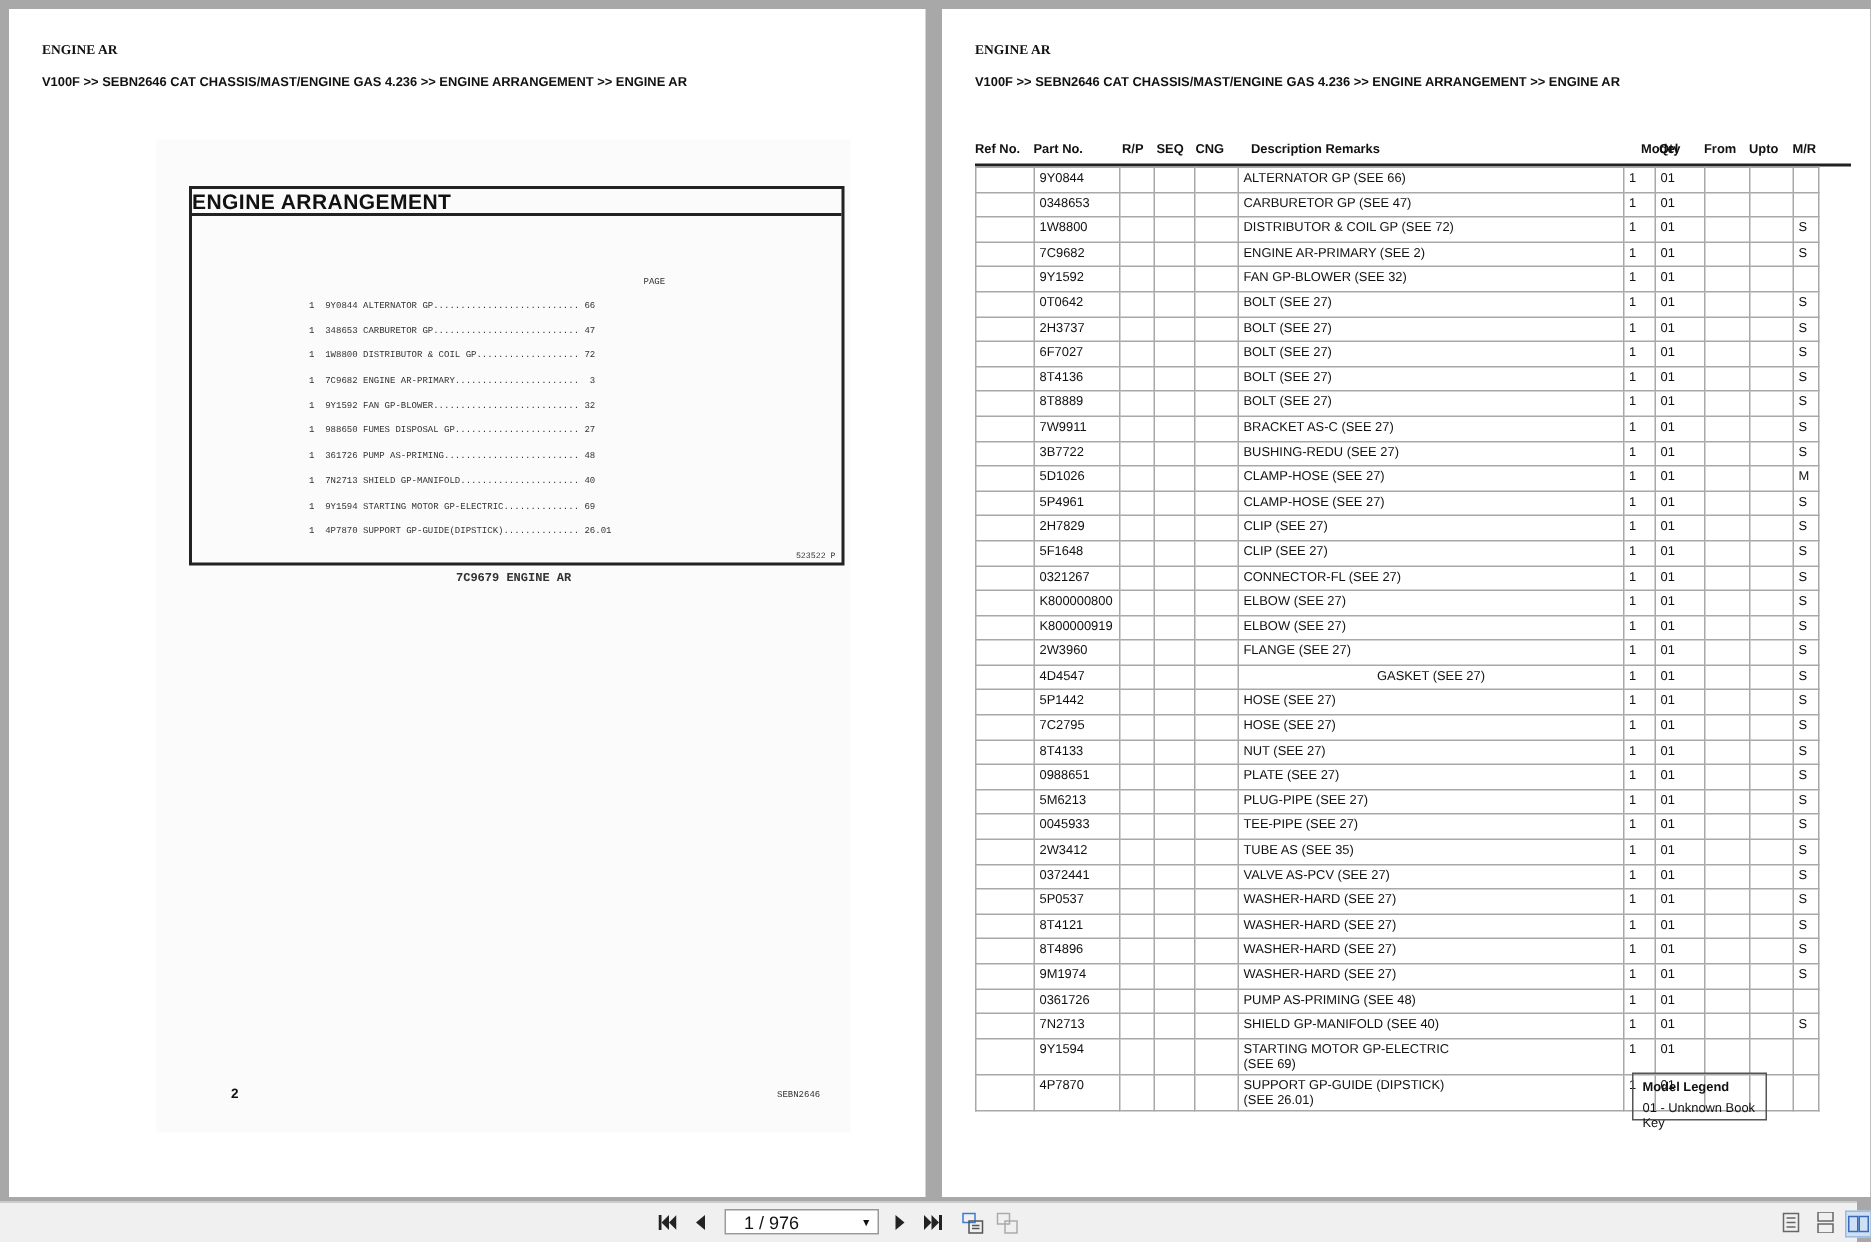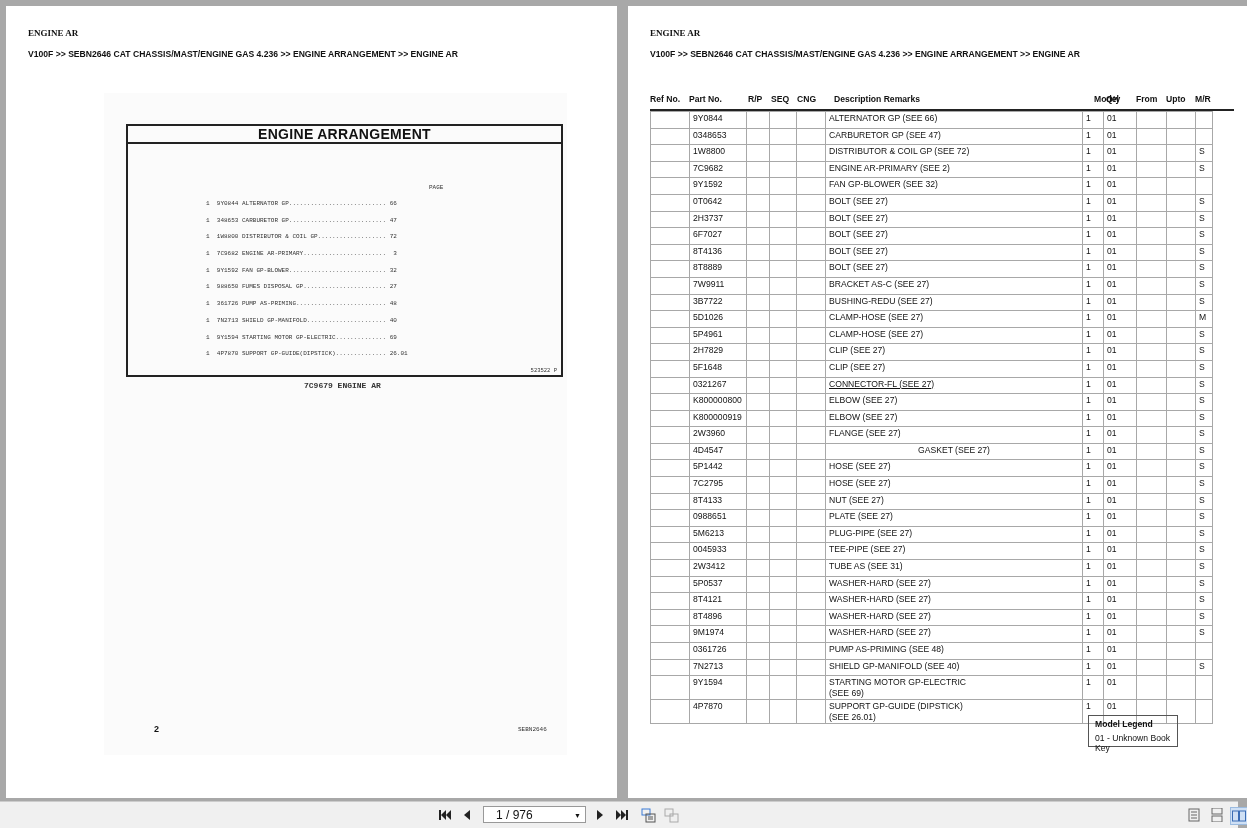--- a/index.html
+++ b/index.html
@@ -5,21 +5,21 @@
   html,body{margin:0;padding:0;}
   body{width:1247px;height:828px;background:#a8a8a8;position:relative;overflow:hidden;font-family:"Liberation Sans",sans-serif;color:#111;}
   .page{position:absolute;background:#fff;}
   #page-left{left:6px;top:6px;width:611px;height:792px;}
   #page-right{left:628px;top:6px;width:619px;height:792px;}
   .doc-title{position:absolute;font-size:9px;font-weight:bold;font-family:Liberation Serif, serif;}
   .breadcrumb{position:absolute;font-size:8.6px;font-weight:bold;white-space:nowrap;}
   
   .scan{position:absolute;left:98px;top:87px;width:463px;height:662px;background:#fbfbfb;}
   .scan-box{position:absolute;left:22px;top:31px;width:437px;height:253px;border:2px solid #222;box-sizing:border-box;}
-  .scan-box-title{height:16px;border-bottom:2px solid #222;text-align:center;font-size:14px;font-weight:bold;letter-spacing:0.3px;line-height:16px;}
+  .scan-box-title{height:16px;border-bottom:2px solid #222;text-align:left;font-size:14px;font-weight:bold;letter-spacing:0.3px;line-height:16px;}
   .mono{font-family:"Liberation Mono",monospace;color:#333;}
   .scan-page-hdr{position:absolute;left:301px;top:58px;font-size:6px;}
   .scan-items{position:absolute;left:78px;top:74px;}
   .scan-item{font-size:6px;height:16.7px;white-space:pre;}
   .scan-ref{position:absolute;right:4px;bottom:1px;font-size:5.5px;}
   .scan-caption{position:absolute;left:200px;top:288px;font-size:8px;font-weight:bold;}
   .scan-pagenum{position:absolute;left:50px;top:631px;font-size:9px;font-weight:bold;}
   .scan-doccode{position:absolute;left:414px;top:633px;font-size:6px;}
   
   .parts-header{position:absolute;left:22px;top:86px;width:584px;height:17px;border-bottom:2px solid #222;font-size:8.6px;font-weight:bold;}
@@ -306,21 +306,21 @@
           <td></td>
           <td></td>
           <td>S</td>
         </tr>
         <tr>
           <td></td>
           <td>0321267</td>
           <td></td>
           <td></td>
           <td></td>
-          <td style="white-space: pre-line; text-decoration: underline;">CONNECTOR-FL (SEE 27)</td>
+          <td style="white-space: pre-line;">CONNECTOR-FL (SEE 27)</td>
           <td>1</td>
           <td>01</td>
           <td></td>
           <td></td>
           <td>S</td>
         </tr>
         <tr>
           <td></td>
           <td>K800000800</td>
           <td></td>
@@ -449,21 +449,34 @@
           <td></td>
           <td></td>
           <td>S</td>
         </tr>
         <tr>
           <td></td>
           <td>2W3412</td>
           <td></td>
           <td></td>
           <td></td>
-          <td style="white-space: pre-line;">TUBE AS (SEE 31)</td>
+          <td style="white-space: pre-line;">TUBE AS (SEE 35)</td>
+          <td>1</td>
+          <td>01</td>
+          <td></td>
+          <td></td>
+          <td>S</td>
+        </tr>
+        <tr>
+          <td></td>
+          <td>0372441</td>
+          <td></td>
+          <td></td>
+          <td></td>
+          <td style="white-space: pre-line;">VALVE AS-PCV (SEE 27)</td>
           <td>1</td>
           <td>01</td>
           <td></td>
           <td></td>
           <td>S</td>
         </tr>
         <tr>
           <td></td>
           <td>5P0537</td>
           <td></td>

